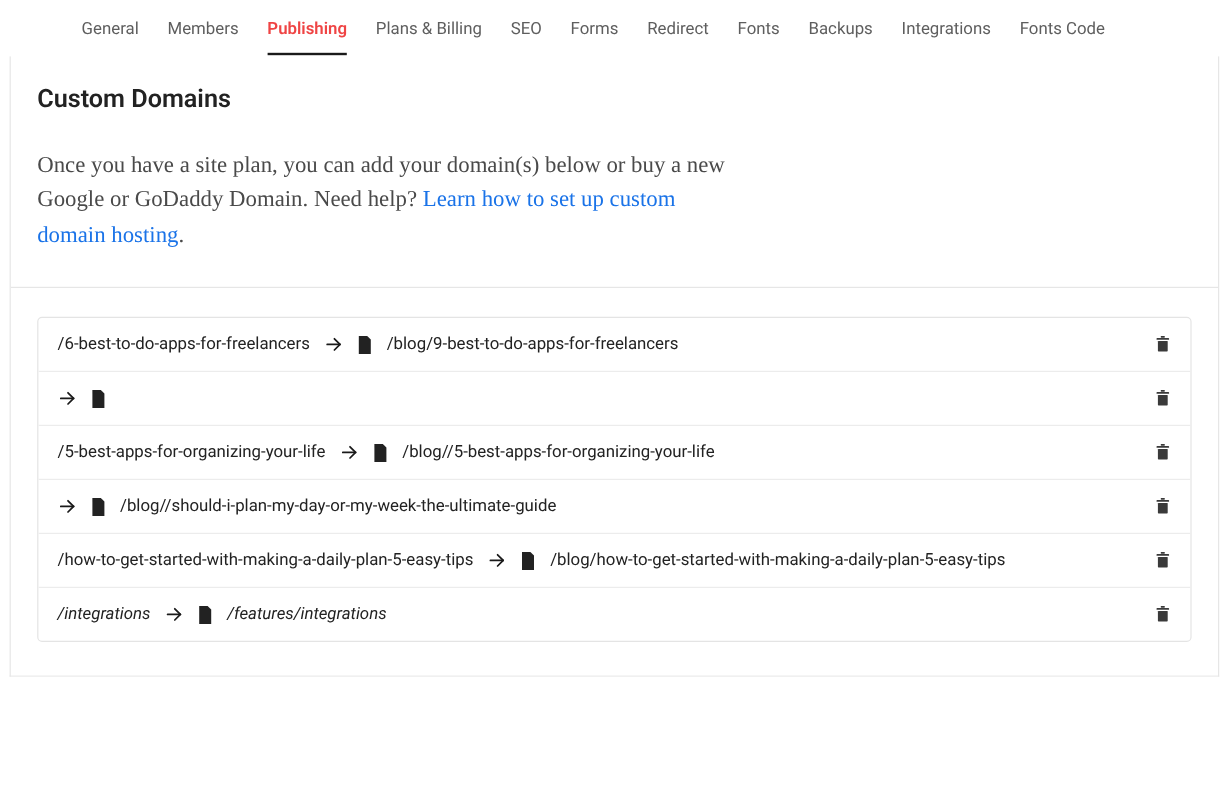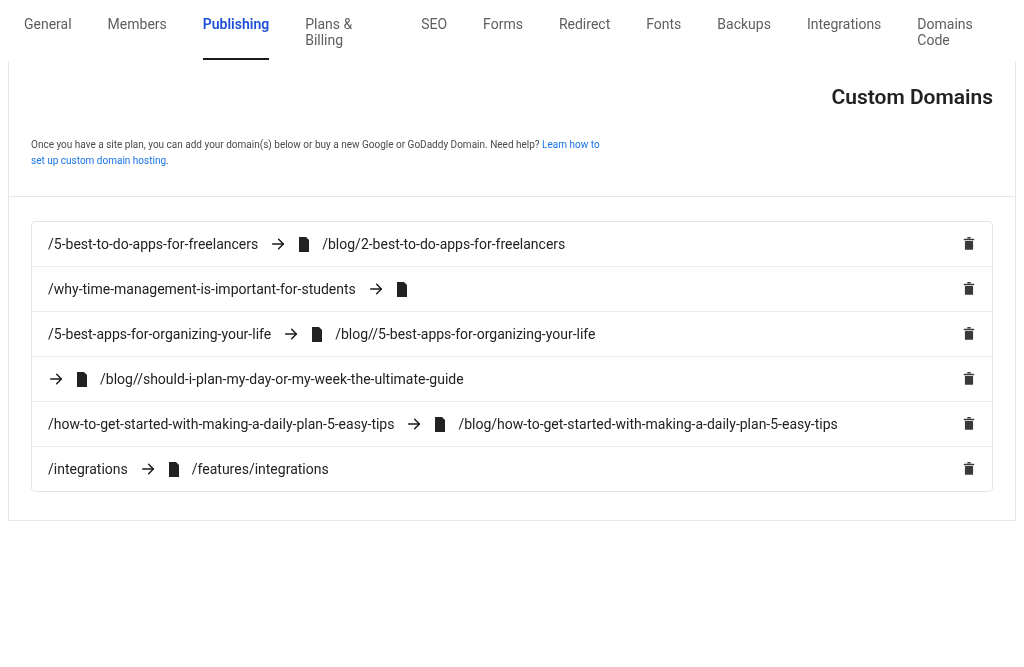--- a/index.html
+++ b/index.html
@@ -5,58 +5,59 @@
     * { box-sizing: border-box; margin: 0; padding: 0; }
     body {
       font-family: -apple-system, BlinkMacSystemFont, "Segoe UI", Roboto, Helvetica, Arial, sans-serif;
       background: #fff;
       color: #1a1a1a;
       font-size: 14px;
       width: 1024px;
     }
     .tabs {
       display: flex;
-      gap: 36px;
+      gap: 24px;
       padding: 10px 24px 0 24px;
       border-bottom: 1px solid transparent;
+      margin-left: 44px;
     }
     .tab {
       padding: 6px 0 12px 0;
       color: #5e5e5e;
       cursor: pointer;
       font-size: 14px;
     }
     .tab.active {
-      color: #1d4ed8;
+      color: #ef4444;
       font-weight: 600;
       border-bottom: 2px solid #1a1a1a;
     }
     .panel {
       border: 1px solid #e6e6e6;
       border-top: none;
       margin: 0 8px;
       background: #fff;
     }
     .section {
       padding: 24px 22px 28px 22px;
       border-bottom: 1px solid #e6e6e6;
     }
     .section:last-child { border-bottom: none; }
     .section h2 {
       font-size: 21px;
       font-weight: 600;
       color: #222;
       margin-bottom: 28px;
-      text-align: right;
     }
     .desc {
       color: #4a4a4a;
-      font-size: 10px;
+      font-size: 19px;
       line-height: 1.55;
       max-width: 580px;
+      font-family: Liberation Serif, serif;
     }
     .desc a, .link {
       color: #1a73e8;
       text-decoration: none;
       cursor: pointer;
     }
     .subhead {
       font-size: 14px;
       color: #222;
       margin: 14px 0 8px 0;
@@ -68,21 +69,21 @@
     }
     .redirect-row {
       display: flex;
       align-items: center;
       padding: 14px 16px;
       border-bottom: 1px solid #ececec;
       font-size: 14px;
       color: #222;
       gap: 12px;
     }
-    .redirect-row:last-child { border-bottom: none; }
+    .redirect-row:last-child { border-bottom: none; font-style: italic; }
     .redirect-row .from { }
     .redirect-row .arrow { color: #1a1a1a; flex-shrink:0; }
     .redirect-row .page { color: #1a1a1a; flex-shrink:0; }
     .redirect-row .to { }
     .redirect-row .spacer { flex: 1; }
     .redirect-row .trash { color: #3a3a3a; cursor: pointer; }
     svg { display: block; }
   </style>
 </head>
 <body>
@@ -91,59 +92,58 @@
     <div class="tab">General</div>
     <div class="tab">Members</div>
     <div class="tab active">Publishing</div>
     <div class="tab">Plans &amp; Billing</div>
     <div class="tab">SEO</div>
     <div class="tab">Forms</div>
     <div class="tab">Redirect</div>
     <div class="tab">Fonts</div>
     <div class="tab">Backups</div>
     <div class="tab">Integrations</div>
-    <div class="tab">Domains Code</div>
+    <div class="tab">Fonts Code</div>
   </div>
 
 <div class="panel">
 
   <div class="section">
     <h2>Custom Domains</h2>
     <p class="desc">
       <span>Once you have a site plan, you can add your domain(s) below or buy a new Google or GoDaddy Domain. Need help? </span><a class="link">Learn how to set up custom domain hosting</a><span>.</span>
     </p>
   </div>
 
   <div class="section">
     <div class="redirect-list" id="redirect-list">
         <div class="redirect-row">
-          <span class="from">/5-best-to-do-apps-for-freelancers</span>
-          <span class="arrow">
-            <svg width="16" height="16" viewBox="0 0 24 24" fill="none" stroke="currentColor" stroke-width="2.2" stroke-linecap="round" stroke-linejoin="round">
-              <line x1="4" y1="12" x2="20" y2="12"></line>
-              <polyline points="13 5 20 12 13 19"></polyline>
-            </svg>
-          </span>
-          <span class="page">
-            <svg width="12" height="15" viewBox="0 0 12 15">
-              <path d="M1 0h7l3 3v12H1z" fill="#222"></path>
-            </svg>
-          </span>
-          <span class="to">/blog/2-best-to-do-apps-for-freelancers</span>
-          <span class="spacer"></span>
-          <span class="trash">
-            <svg width="14" height="16" viewBox="0 0 24 24" fill="currentColor">
-              <rect x="5" y="7" width="14" height="15" rx="1"></rect>
-              <rect x="3" y="3" width="18" height="2.5" rx="1"></rect>
-              <rect x="9" y="0" width="6" height="2.5" rx="1"></rect>
-            </svg>
-          </span>
-        </div>
-        <div class="redirect-row">
-          <span class="from">/why-time-management-is-important-for-students</span>
+          <span class="from">/6-best-to-do-apps-for-freelancers</span>
+          <span class="arrow">
+            <svg width="16" height="16" viewBox="0 0 24 24" fill="none" stroke="currentColor" stroke-width="2.2" stroke-linecap="round" stroke-linejoin="round">
+              <line x1="4" y1="12" x2="20" y2="12"></line>
+              <polyline points="13 5 20 12 13 19"></polyline>
+            </svg>
+          </span>
+          <span class="page">
+            <svg width="12" height="15" viewBox="0 0 12 15">
+              <path d="M1 0h7l3 3v12H1z" fill="#222"></path>
+            </svg>
+          </span>
+          <span class="to">/blog/9-best-to-do-apps-for-freelancers</span>
+          <span class="spacer"></span>
+          <span class="trash">
+            <svg width="14" height="16" viewBox="0 0 24 24" fill="currentColor">
+              <rect x="5" y="7" width="14" height="15" rx="1"></rect>
+              <rect x="3" y="3" width="18" height="2.5" rx="1"></rect>
+              <rect x="9" y="0" width="6" height="2.5" rx="1"></rect>
+            </svg>
+          </span>
+        </div>
+        <div class="redirect-row">
           <span class="arrow">
             <svg width="16" height="16" viewBox="0 0 24 24" fill="none" stroke="currentColor" stroke-width="2.2" stroke-linecap="round" stroke-linejoin="round">
               <line x1="4" y1="12" x2="20" y2="12"></line>
               <polyline points="13 5 20 12 13 19"></polyline>
             </svg>
           </span>
           <span class="page">
             <svg width="12" height="15" viewBox="0 0 12 15">
               <path d="M1 0h7l3 3v12H1z" fill="#222"></path>
             </svg>

